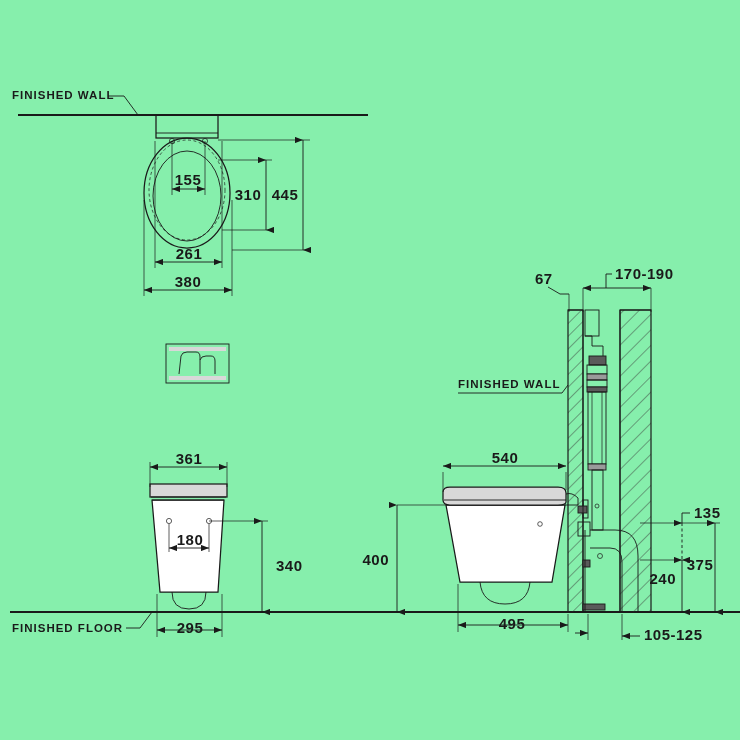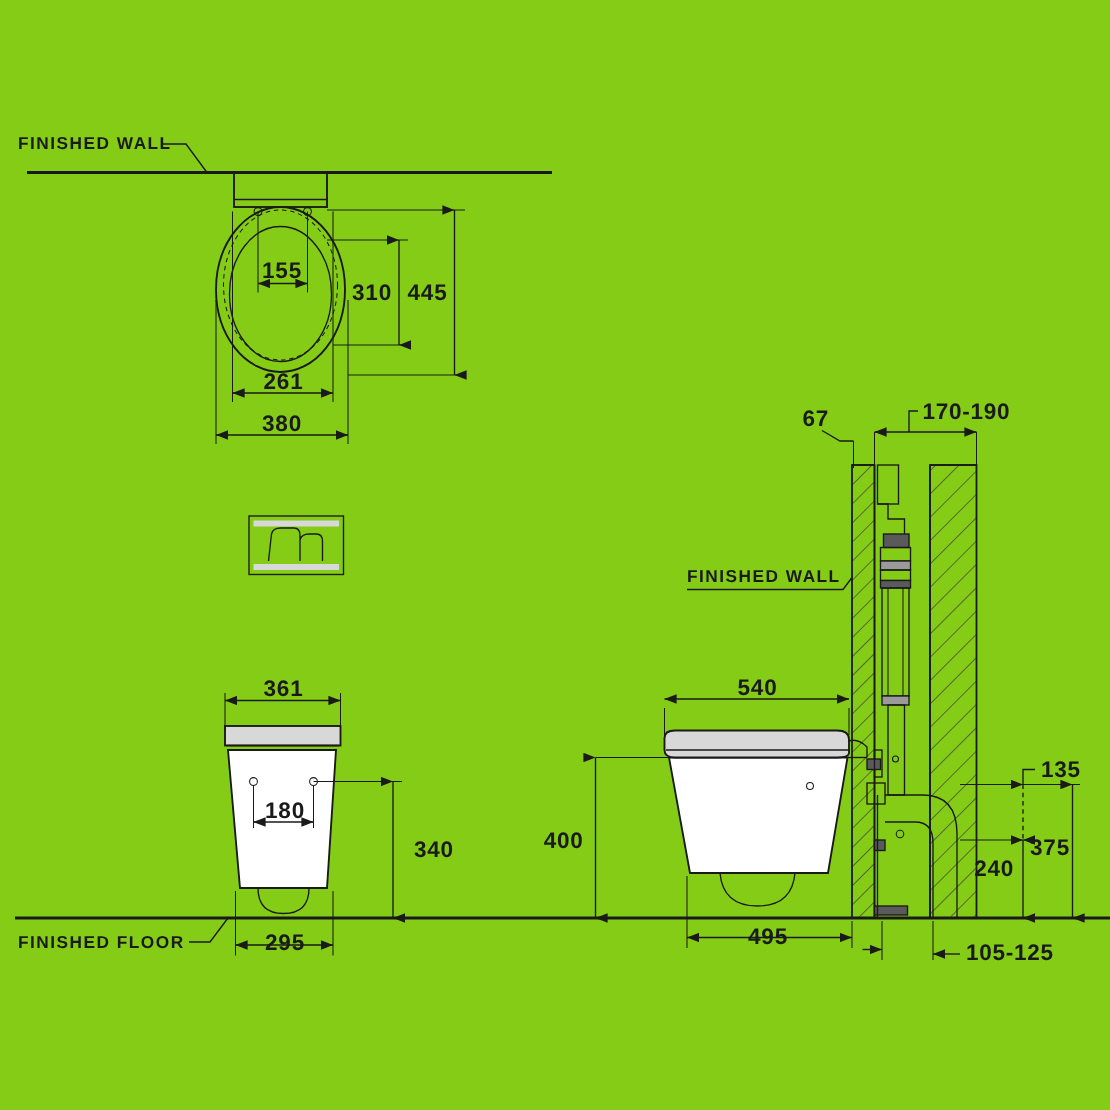--- a/index.html
+++ b/index.html
@@ -8,21 +8,21 @@
     padding: 0;
     background: #ffffff;
   }
   body {
     font-family: "Liberation Sans", sans-serif;
   }
   #drawing-root {
     position: relative;
     width: 740px;
     height: 740px;
-    background: #84cc16;
+    background: #86efac;
     overflow: hidden;
   }
   svg#drawing-svg {
     display: block;
     width: 740px;
     height: 740px;
   }
   text {
     font-family: "Liberation Sans", sans-serif;
     font-weight: bold;

